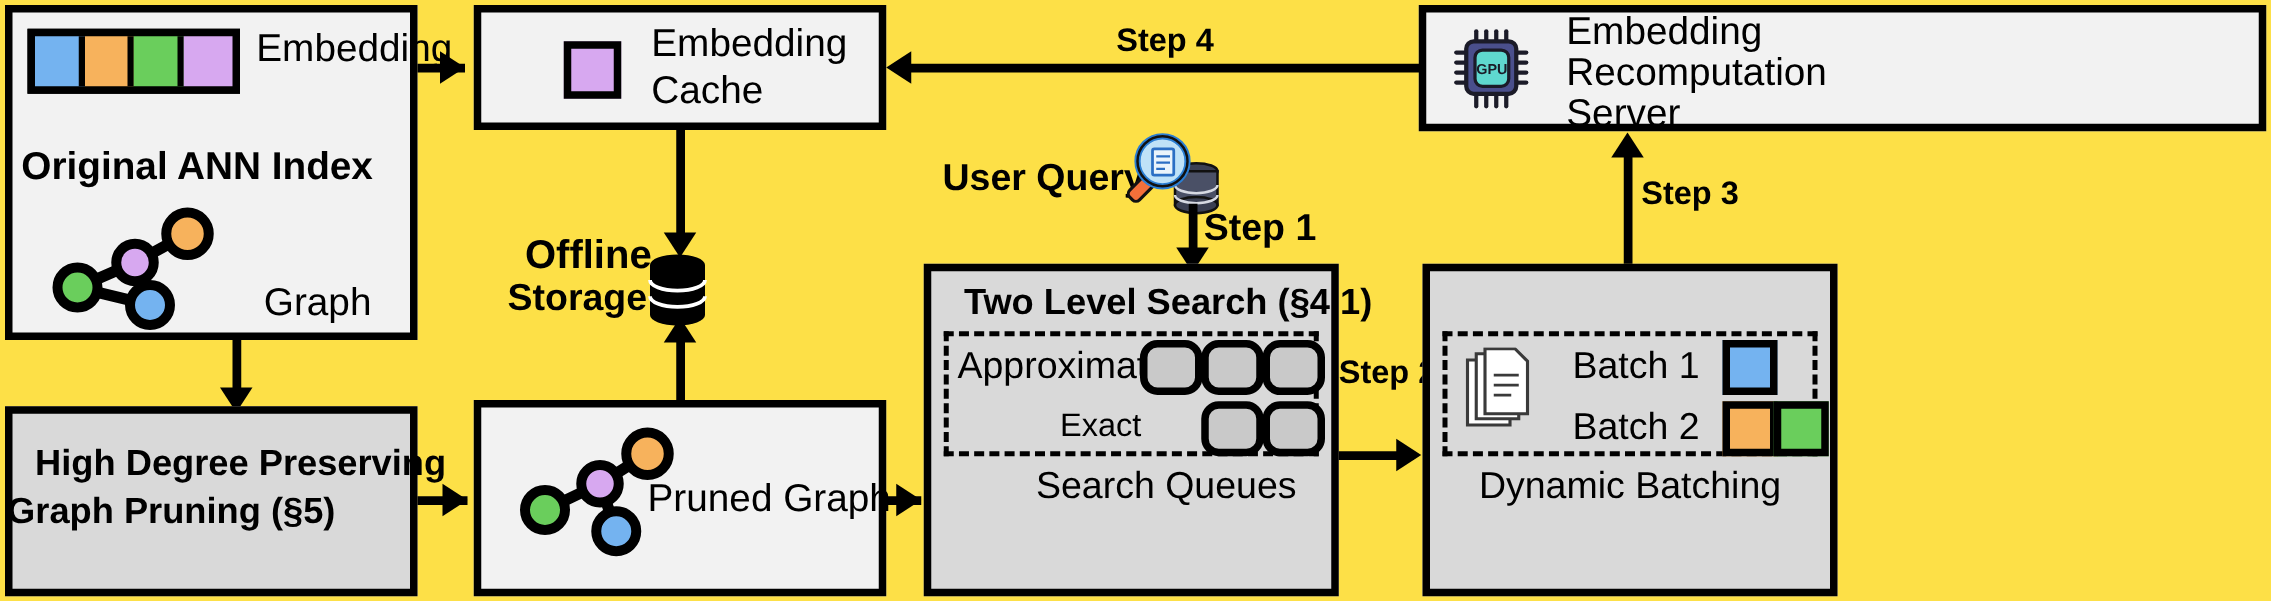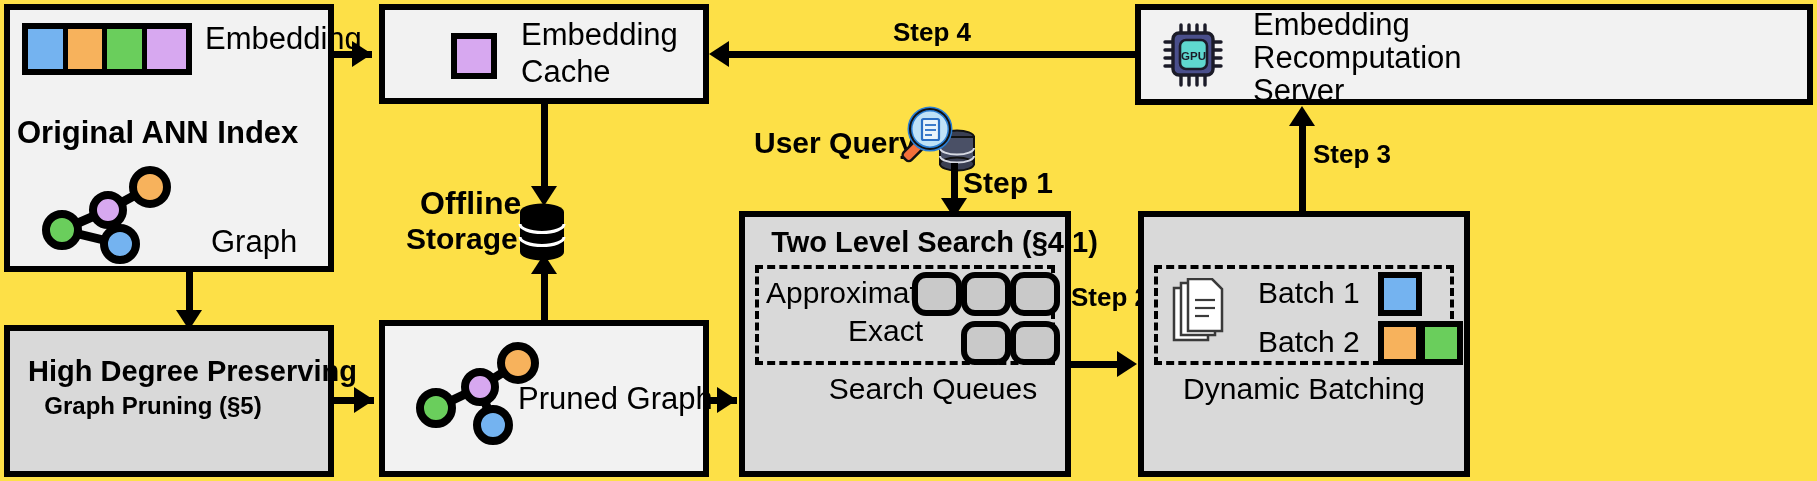--- a/index.html
+++ b/index.html
@@ -123,21 +123,21 @@
   <div class="lbl" style="left:200px; top:225px; font-size:31px;margin-left:11px;">Graph</div>
 
   <div class="ln-v" style="left:186px; top:272px; height:44px;"></div>
   <div class="ah ah-d" style="left:176px; top:310px;"></div>
 
   <div class="ln-h" style="left:334px; top:51px; width:38px;"></div>
   <div class="ah ah-r" style="left:352px; top:41px;"></div>
 
   <div class="box box-gray" style="left:4px; top:325px; width:330px; height:152px;"></div>
   <div class="lbl bold ctr" style="left:4px; top:355px; width:377px; font-size:29px;">High Degree Preserving</div>
-  <div class="lbl bold ctr" style="left:20px; top:393px; width:266px; font-size:24px;">Graph Pruning (§5)</div>
+  <div class="lbl bold ctr" style="left:4px; top:393px; width:266px; font-size:29px;">Graph Pruning (§5)</div>
 
   <div class="ln-h" style="left:334px; top:397px; width:40px;"></div>
   <div class="ah ah-r" style="left:354px; top:387px;"></div>
 
   <div class="box" style="left:379px; top:4px; width:330px; height:100px;"></div>
   <div class="sq-swatch" style="left:451px; top:33px; width:46px; height:46px; background:#d7a8f0;"></div>
   <div class="lbl" style="left:521px; top:18px; font-size:31px;">Embedding</div>
   <div class="lbl" style="left:521px; top:55px; font-size:31px;">Cache</div>
 
   <div class="ln-v" style="left:541px; top:104px; height:85px;"></div>
@@ -217,21 +217,21 @@
   <div class="box box-gray" style="left:739px; top:211px; width:332px; height:266px;"></div>
   <div class="lbl bold ctr" style="left:739px; top:226px; width:391px; font-size:29px;">Two Level Search (§4.1)</div>
 
   <div class="dashed" style="left:755px; top:265px; width:300px; height:100px;"></div>
 
   <div class="lbl" style="left:766px; top:276px; font-size:30px;">Approximate</div>
   <div class="qbox" style="left:1010px; top:272px; width:50px; height:44px;"></div>
   <div class="qbox" style="left:961px;  top:272px; width:50px; height:44px;"></div>
   <div class="qbox" style="left:912px;  top:272px; width:50px; height:44px;"></div>
 
-  <div class="lbl" style="left:848px; top:314px; font-size:30px;">Exact</div>
+  <div class="lbl" style="left:848px; top:326px; font-size:26px;">Exact</div>
   <div class="qbox" style="left:1010px; top:321px; width:50px; height:44px;"></div>
   <div class="qbox" style="left:961px;  top:321px; width:50px; height:44px;"></div>
 
   <div class="lbl ctr" style="left:739px; top:372px; width:388px; font-size:30px;">Search Queues</div>
 
   <div class="ln-h" style="left:1071px; top:361px; width:60px;"></div>
   <div class="ah ah-r" style="left:1117px; top:351px;"></div>
   <div class="lbl bold" style="left:1071px; top:283px; font-size:26px;">Step 2</div>
 
   <div class="box box-gray" style="left:1138px; top:211px; width:332px; height:266px;"></div>

